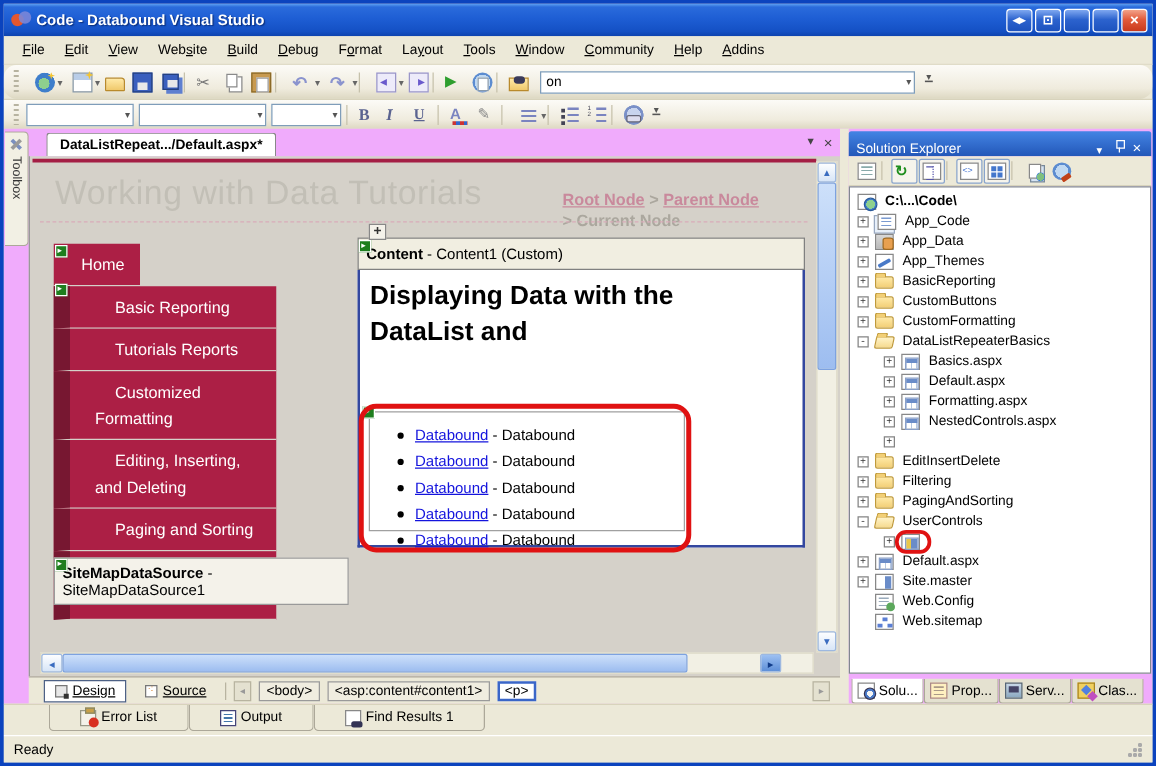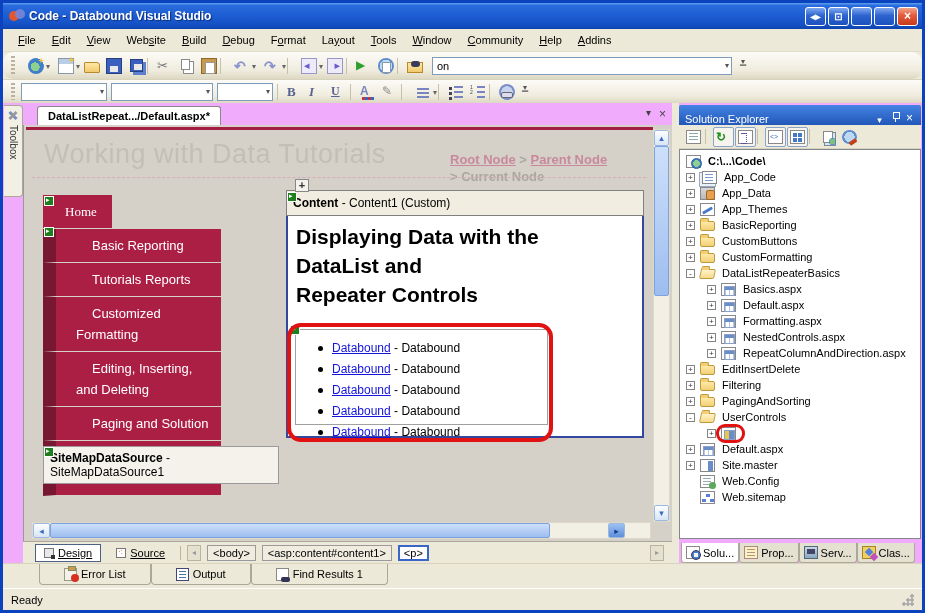--- a/index.html
+++ b/index.html
@@ -105,21 +105,21 @@
   .designer-title{position:absolute;left:20px;top:14px;font-size:27px;color:#C2BFB6;letter-spacing:.5px;}
   .breadcrumb{position:absolute;left:426px;top:26px;width:205px;font-size:13px;font-weight:bold;line-height:17px;color:#ABA79E;}
   .bc-link{color:#C9899C;text-decoration:underline;}
   .dashline{position:absolute;left:8px;right:26px;top:52px;border-top:1px dashed #D9ACB9;}
   
   .navmenu{position:absolute;left:19px;top:70px;width:178px;}
   .nav-item{position:relative;background:#AC1F45;color:#fff;font-size:13px;
     padding:6px 4px 6px 6px;border-bottom:1px solid #D5D1C9;line-height:21px;}
   .nav-item .nav-label{display:block;padding-left:14px;text-indent:16px;}
   .nav-item.home{width:69px;}
-  .nav-item.home .nav-label{padding-left:0;text-indent:16px;font-family:Liberation Serif, serif;}
+  .nav-item.home .nav-label{padding-left:0;text-indent:16px;}
   .nav-item:not(.home){border-left:13px solid #771731;}
   .smart-tag{position:absolute;width:10px;height:10px;background:#1E7E1E;border:1px solid #fff;z-index:30;}
   .smart-tag::before{content:"▸";color:#fff;font-size:7px;position:absolute;left:1px;top:-1px;}
   
   .content-ctrl{position:absolute;left:262px;top:65px;width:358px;}
   .move-handle{position:absolute;left:9px;top:-11px;width:14px;height:13px;background:#F4F2EA;border:1px solid #888;
     color:#333;font-weight:bold;font-size:11px;line-height:11px;text-align:center;}
   .content-header{background:#F1EEE1;border:1px solid #808080;padding:5px 6px;font-size:12px;}
   .content-body{background:#fff;border:2px solid #33479F;border-top:none;height:222px;position:relative;}
   .content-heading{padding:6px 8px 0 8px;font-size:21px;font-weight:bold;line-height:29px;color:#000;}
@@ -528,41 +528,40 @@
 
             <div class="nav-item">
               <span class="nav-label">Customized Formatting</span>
             </div>
 
             <div class="nav-item">
               <span class="nav-label">Editing, Inserting, and Deleting</span>
             </div>
 
             <div class="nav-item">
-              <span class="nav-label">Paging and Solution</span>
+              <span class="nav-label">Paging and Sorting</span>
             </div>
 
             <div class="nav-item">
               <span class="nav-label">Adding Custom Buttons</span>
             </div>
           </div>
         <span class="smart-tag" style="left:20px;top:71px;"></span>
         <span class="smart-tag" style="left:20px;top:102px;"></span>
 
         <div class="content-ctrl">
           <span class="move-handle">+</span>
           <div class="content-header">
             <b>Content</b><span> - Content1 (Custom)</span>
           </div>
           <div class="content-body">
             <div class="content-heading">
 
             <div>Displaying Data with the</div>
                 <div>DataList and</div>
-                <div>Repeater Controls</div>
               </div>
             <div class="db-box">
 
                 <div class="db-row">
                   <span class="db-link">Databound</span><span> - Databound</span>
                 </div>
 
                 <div class="db-row">
                   <span class="db-link">Databound</span><span> - Databound</span>
                 </div>
@@ -773,24 +772,20 @@
           <div class="trow" style="--lvl: 1;">
             <span class="exp">+</span>
             <span class="iconlbl">
               <span class="ticon ic-aspx-page"></span>
               <span class="tlbl">NestedControls.aspx</span>
             </span>
           </div>
 
           <div class="trow" style="--lvl: 1;">
             <span class="exp">+</span>
-            <span class="iconlbl">
-              <span class="ticon ic-aspx-page"></span>
-              <span class="tlbl">RepeatColumnAndDirection.aspx</span>
-            </span>
           </div>
 
           <div class="trow" style="--lvl: 0;">
             <span class="exp">+</span>
             <span class="iconlbl">
               <span class="ticon ic-folder"></span>
               <span class="tlbl">EditInsertDelete</span>
             </span>
           </div>
 

